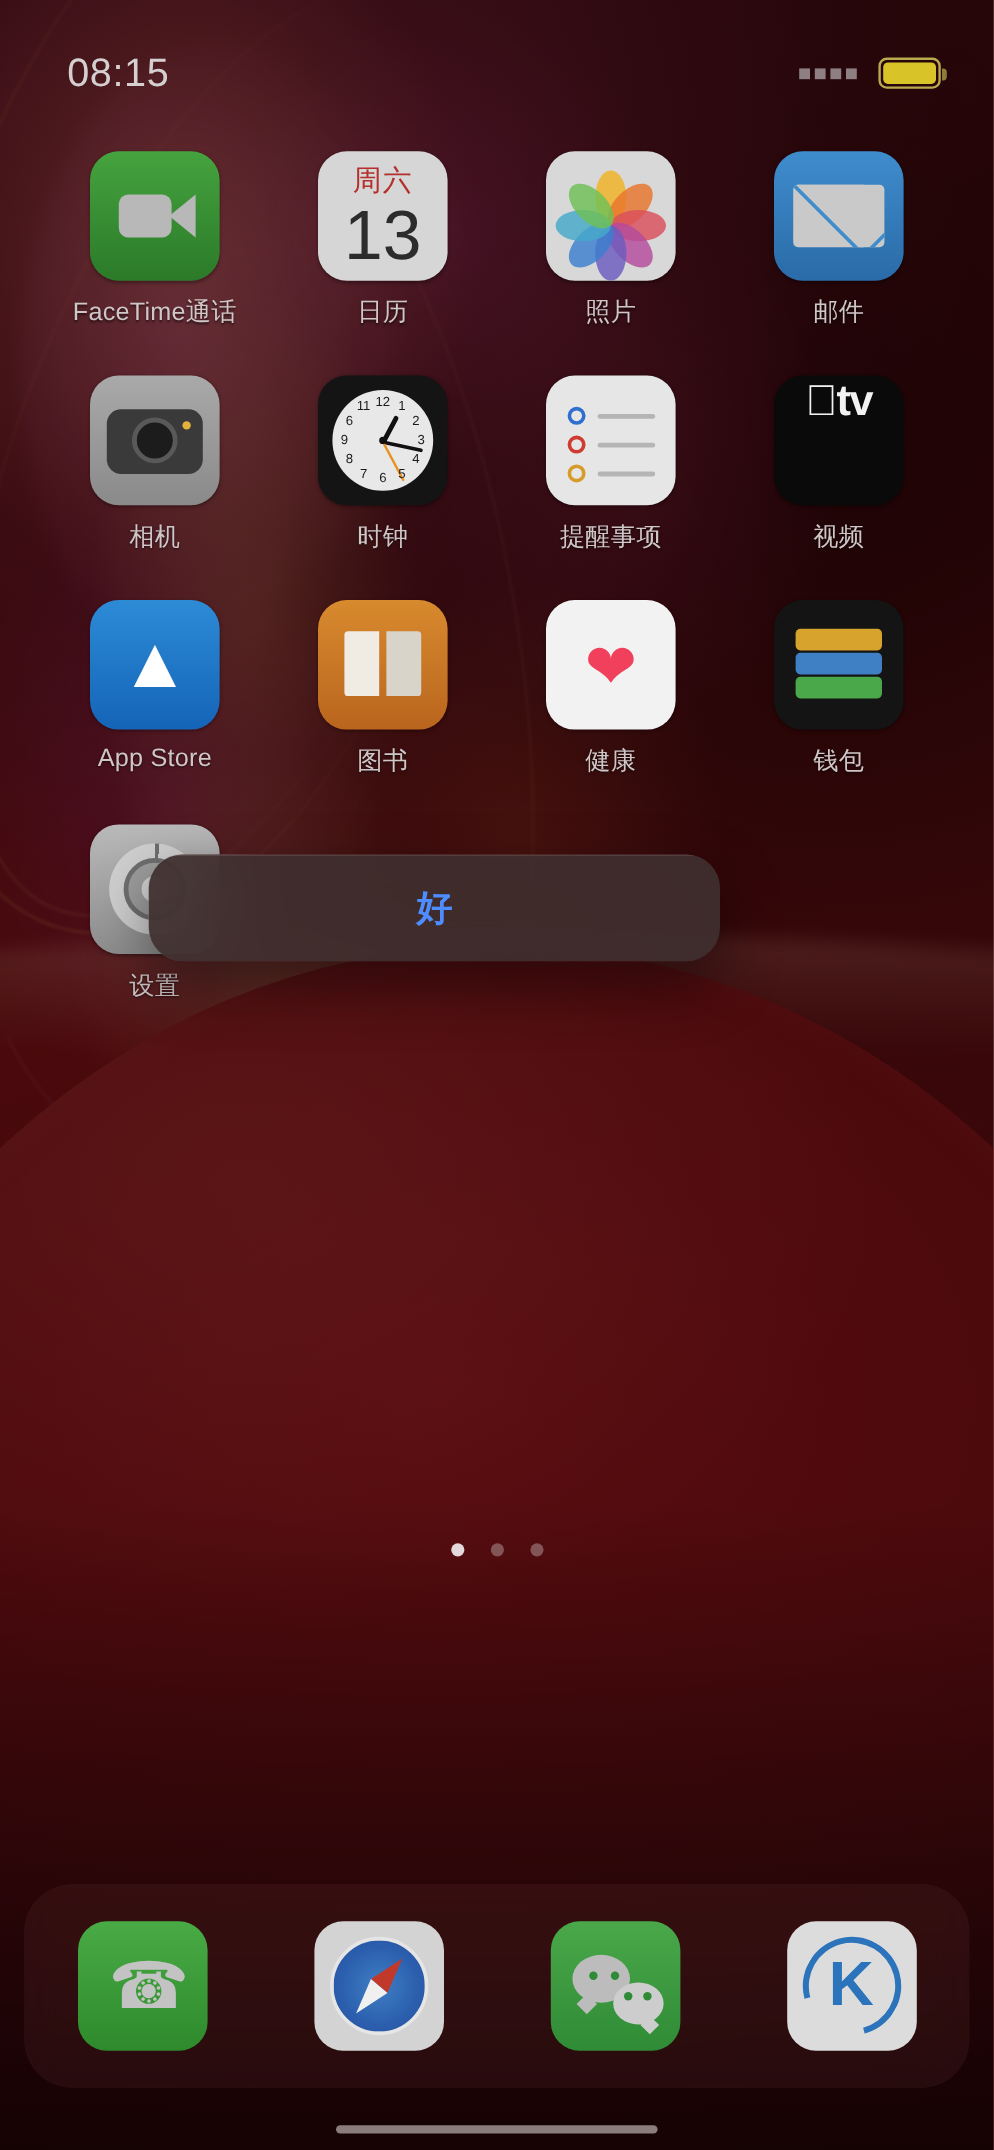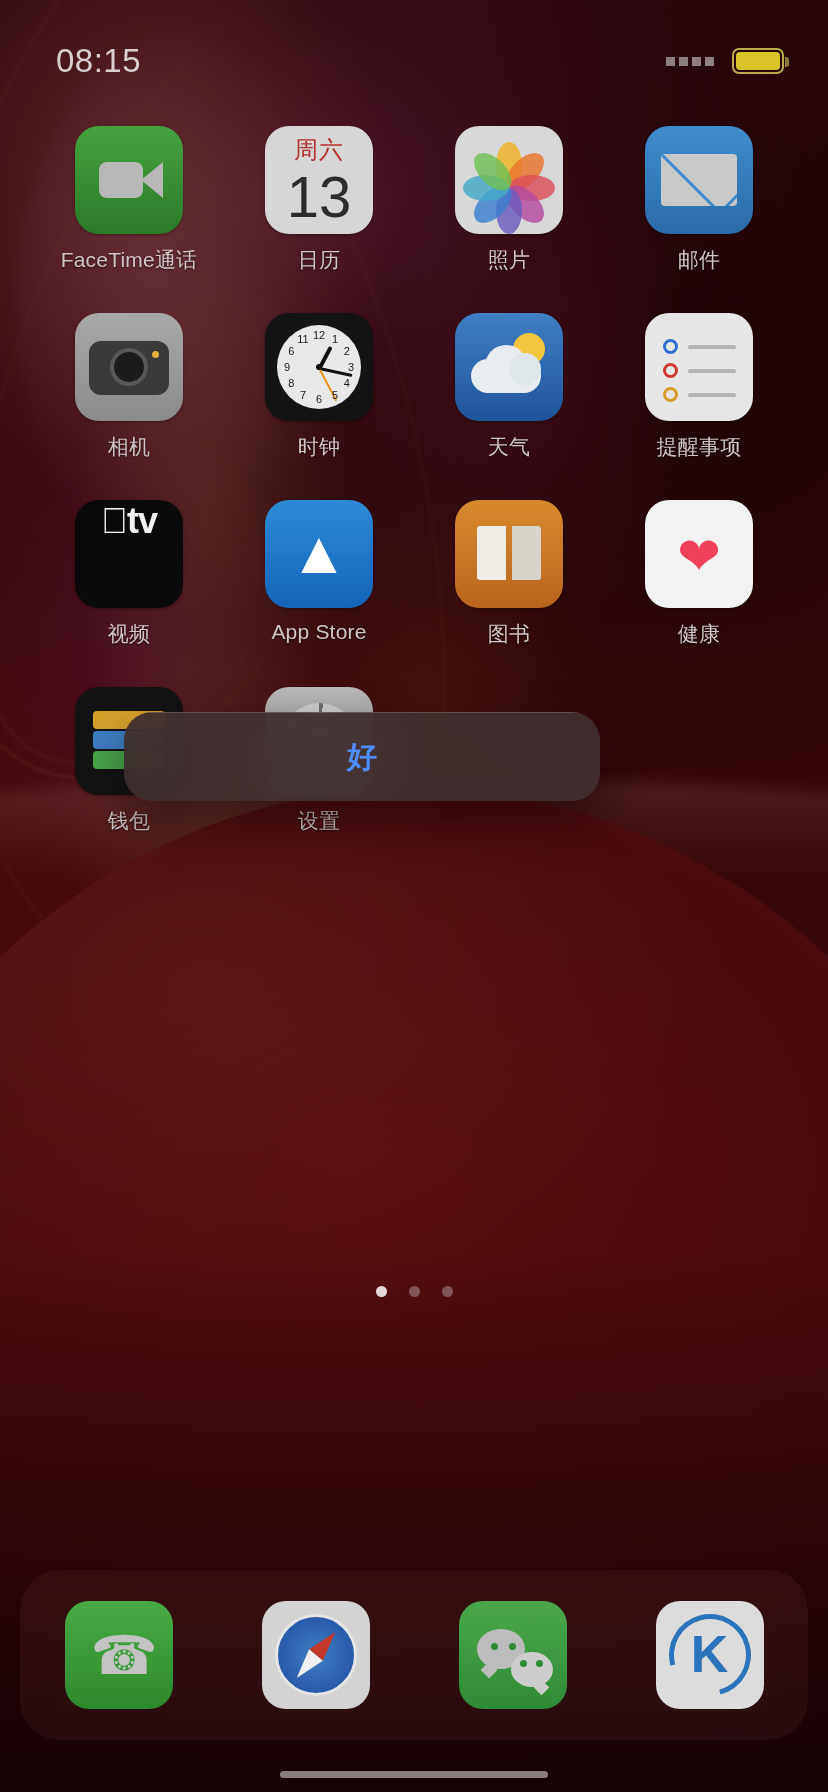--- a/index.html
+++ b/index.html
@@ -341,29 +341,20 @@
           <span class="clk-num" style="left: 14.2872px; top: 58px;">8</span>
           <span class="clk-num" style="left: 10px; top: 42px;">9</span>
           <span class="clk-num" style="left: 14.2872px; top: 26px;">6</span>
           <span class="clk-num" style="left: 26px; top: 14.2872px;">11</span>
         </div>
     </div>
     <div class="app-label">时钟</div>
   </div>
 
 
-  <div class="app">
-    <div class="icon ic-weather">
-      <div class="wx-sun"></div>
-        <div class="wx-cl1"></div>
-        <div class="wx-cl2"></div>
-        <div class="wx-cl3"></div>
-    </div>
-    <div class="app-label">天气</div>
-  </div>
 
 
   <div class="app">
     <div class="icon ic-reminders">
       <div class="rm-row" style="top:26px">
           <span class="rm-bullet" style="border-color:#2f6fd0"></span>
           <span class="rm-line"></span>
         </div>
       <div class="rm-row" style="top:50px">
           <span class="rm-bullet" style="border-color:#cf3b30"></span>

